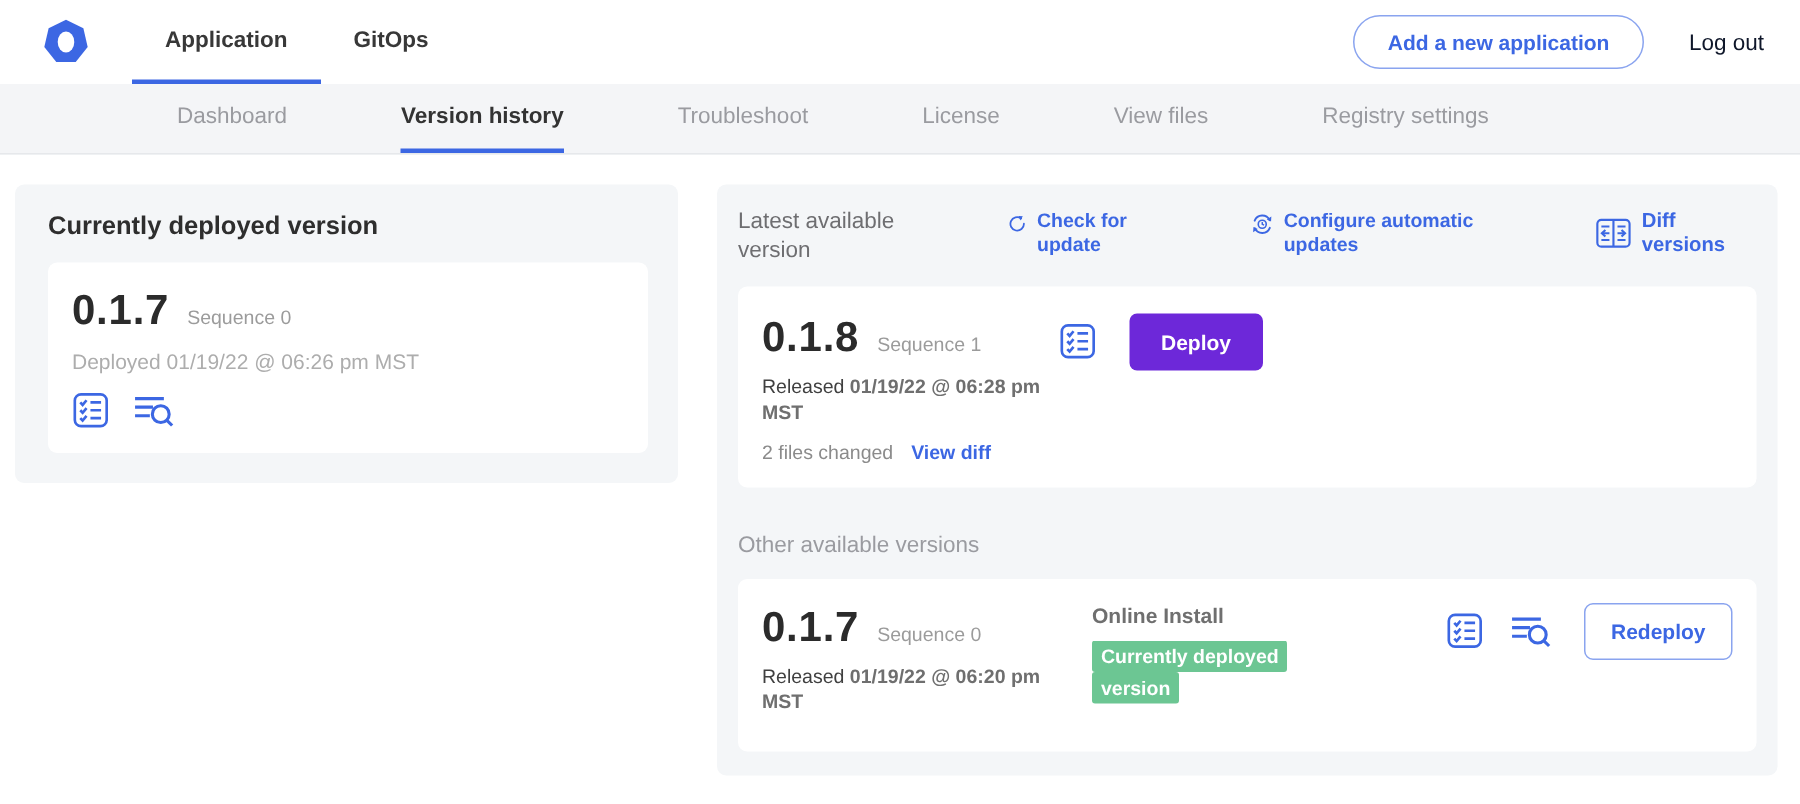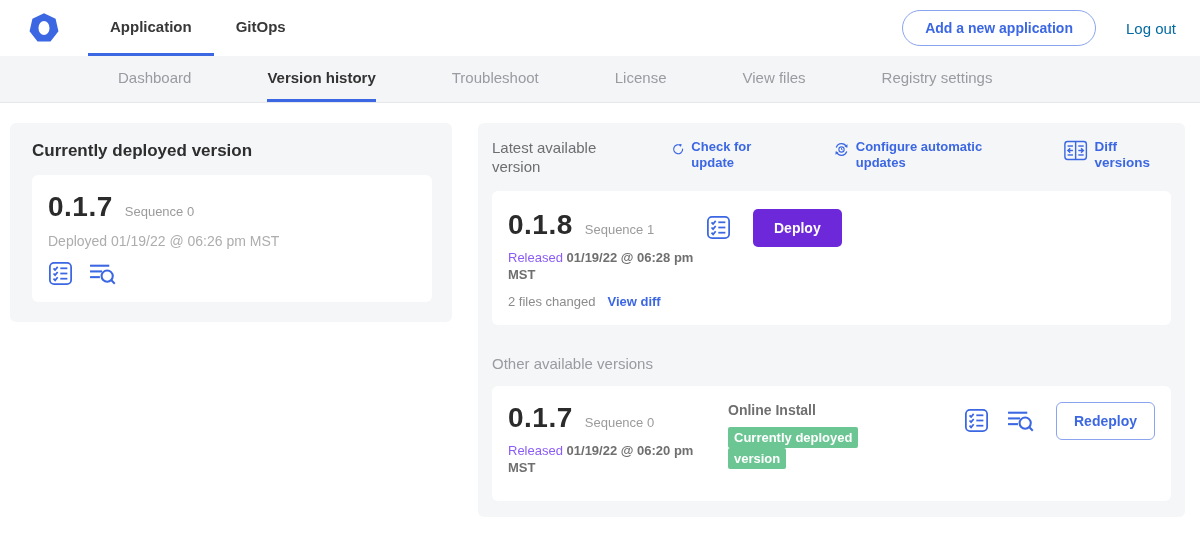--- a/index.html
+++ b/index.html
@@ -10,21 +10,21 @@
   .header { height:56px; background:#fff; display:flex; align-items:stretch; }
   .logo-wrap { width:88px; display:flex; align-items:center; justify-content:center; }
   .top-tabs { display:flex; align-items:stretch; }
   .top-tab { display:flex; align-items:center; padding:0 22px; font-size:15px;
     font-weight:600; color:#383838; border-bottom:3px solid transparent; cursor:pointer; }
   .top-tab.active { border-bottom-color:#3c67e3; }
   .header-right { margin-left:auto; display:flex; align-items:center; gap:30px; padding-right:24px; }
   .pill-btn { border:1px solid #8aa4ef; border-radius:19px; background:#fff; color:#3c67e3;
     font-weight:700; font-size:14px; padding:9px 22px; cursor:pointer;
     font-family:"Liberation Sans", sans-serif; }
-  .logout { font-size:15px; color:#0369a1; cursor:pointer; }
+  .logout { font-size:15px; color:#0f172a; cursor:pointer; }
 
   
   .subnav { height:47px; background:#f4f5f7; border-bottom:1px solid #e6e8eb;
     display:flex; align-items:stretch; padding-left:118px; gap:76px; }
   .subnav-item { display:flex; align-items:center; font-size:15px; color:#9a9ba0;
     border-bottom:3px solid transparent; cursor:pointer; }
   .subnav-item.active { color:#333; font-weight:600; border-bottom-color:#3c67e3; }
 
   
   .content { display:flex; align-items:flex-start; gap:26px; padding:20px 15px 0 10px; }
@@ -42,27 +42,27 @@
 
   
   .right-panel { flex:1; padding:16px 14px 16px 14px; }
   .rp-header { display:flex; align-items:flex-start; }
   .rp-title { width:128px; font-size:15px; color:#6e6e71; line-height:1.25; }
   .rp-actions { display:flex; align-items:flex-start; margin-left:52px; gap:80px; flex:1; }
   .action-link { display:flex; align-items:flex-start; gap:7px; color:#3c67e3; cursor:pointer; }
   .action-link .al-text { font-size:13px; font-weight:700; line-height:1.2; }
   .al-narrow { max-width:66px; }
   .al-mid { max-width:145px; }
-  .diff-link { margin-left:auto; margin-right:6px; }
+  .diff-link { margin-left:auto; align-items:center; margin-right:6px; }
   .diff-link .al-text { max-width:none; font-size:13.5px; }
 
   .version-card { margin-top:14px; padding:18px 16px 16px 16px; display:flex; align-items:flex-start; min-height:134px; }
   .vinfo { width:198px; flex:none; }
   .released { font-size:13px; line-height:1.35; margin-top:8px; max-width:198px; }
-  .released .rel-label { color:#8b5cf6; }
+  .released .rel-label { color:#404040; }
   .released .rel-date { color:#6f6f6f; font-weight:700; }
   .files-row { font-size:13px; color:#8b8b8b; margin-top:10px; display:flex; gap:12px; }
   .view-diff { color:#3c67e3; font-weight:700; cursor:pointer; text-decoration:none; }
   .vsource { flex:1; padding-left:22px; font-size:14px; font-weight:600; color:#6f6f6f; }
   .badge-wrap { max-width:172px; margin-top:9px; line-height:1.55; }
   .badge { display:inline; background:#6cc693; color:#fff; font-size:13px; font-weight:600;
     padding:3px 6px; border-radius:2px; -webkit-box-decoration-break:clone; box-decoration-break:clone; }
   .vactions { display:flex; align-items:center; gap:22px; }
   .vactions .icon-btn + .icon-btn { margin-left:-4px; }
   .primary-btn { background:#6d28d9; color:#fff; border:none; border-radius:5px; font-size:14px;

